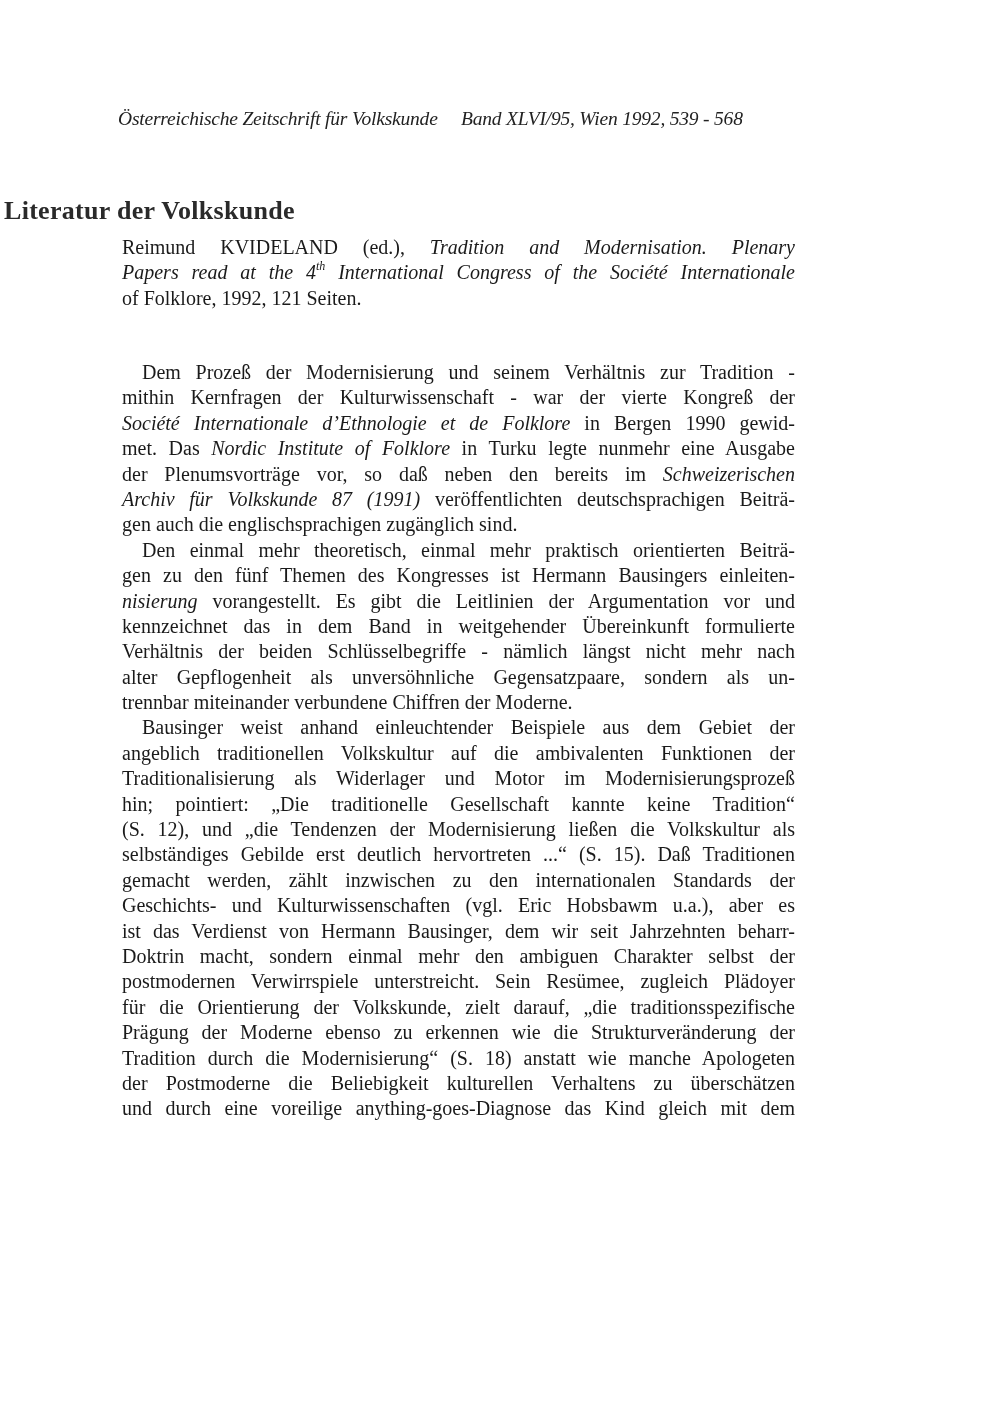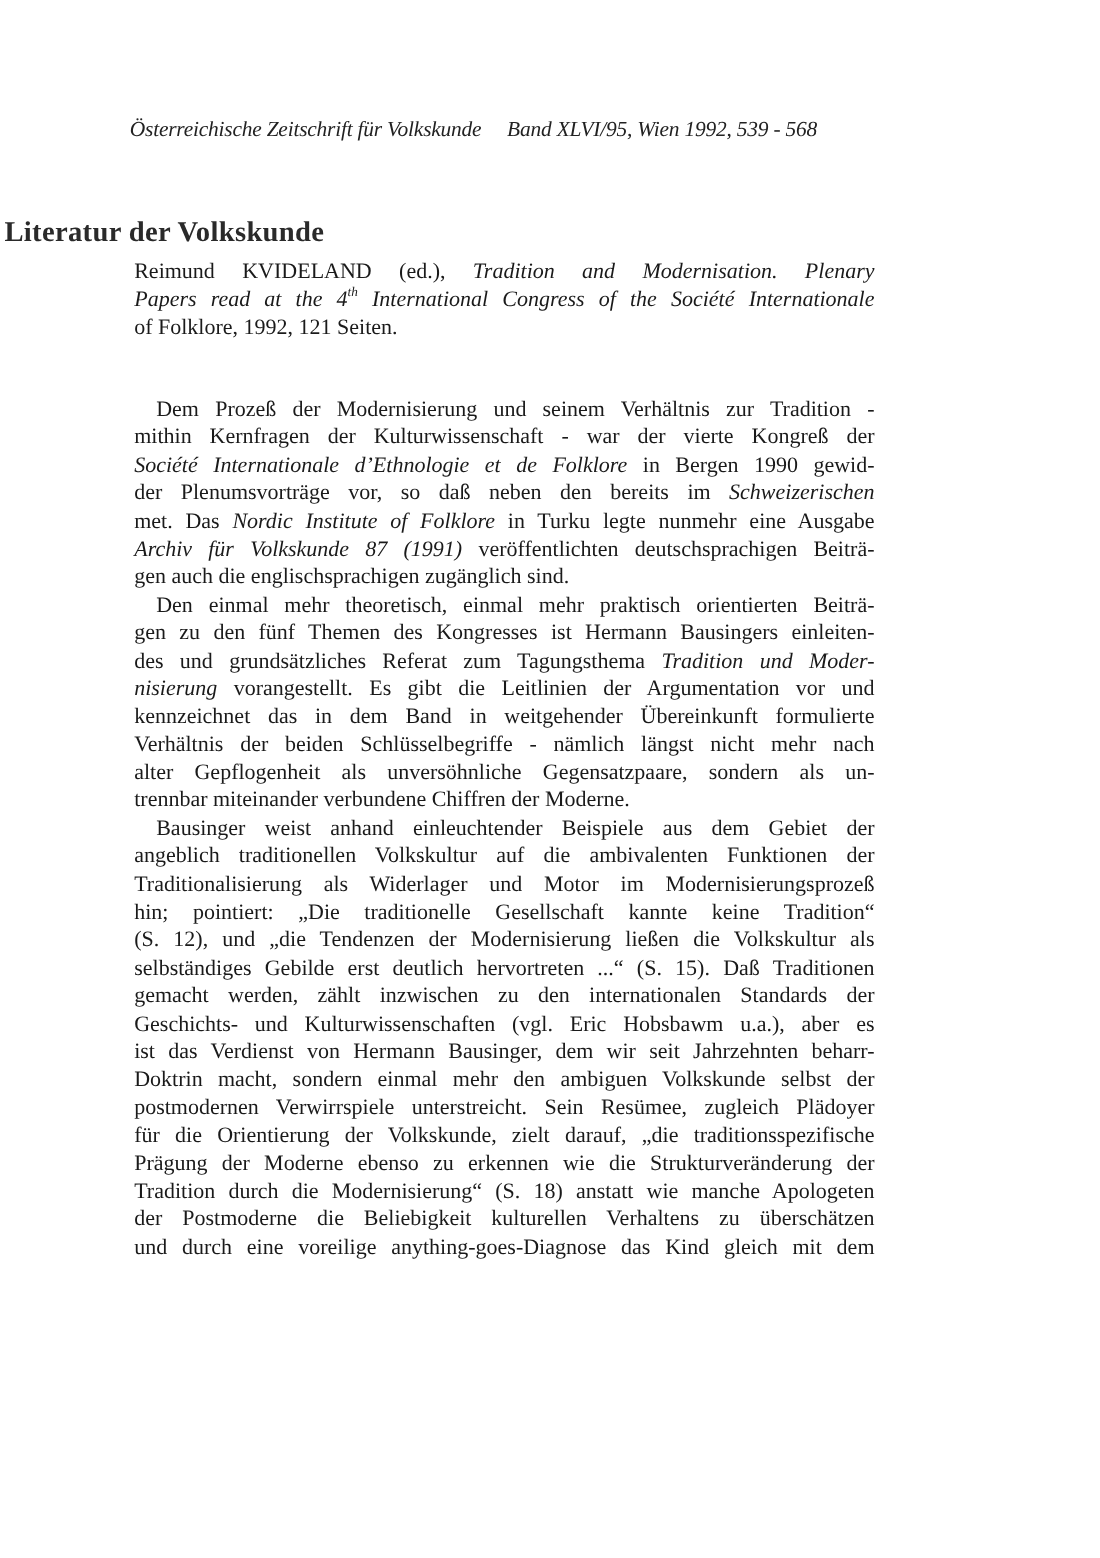--- a/index.html
+++ b/index.html
@@ -100,46 +100,45 @@
       <span class="line"><span>Reimund KVIDELAND (ed.), </span><span class="it">Tradition and Modernisation. Plenary</span></span>
       <span class="line"><span class="it">Papers read at the 4</span><sup class="it">th</sup><span class="it"> International Congress of the Société Internationale</span></span>
       <span class="line last"><span>of Folklore, 1992, 121 Seiten.</span></span>
     </div>
 
   <div class="text-block body-text" id="body-text">
       <div class="para">
         <span class="line indent"><span>Dem Prozeß der Modernisierung und seinem Verhältnis zur Tradition -</span></span>
         <span class="line"><span>mithin Kernfragen der Kulturwissenschaft - war der vierte Kongreß der</span></span>
         <span class="line"><span class="it">Société Internationale d’Ethnologie et de Folklore</span><span> in Bergen 1990 gewid-</span></span>
+        <span class="line"><span>met. Das </span><span class="it">Nordic Institute of Folklore</span><span> in Turku legte nunmehr eine Ausgabe</span></span>
         <span class="line"><span>der Plenumsvorträge vor, so daß neben den bereits im </span><span class="it">Schweizerischen</span></span>
-        <span class="line"><span>met. Das </span><span class="it">Nordic Institute of Folklore</span><span> in Turku legte nunmehr eine Ausgabe</span></span>
         <span class="line"><span class="it">Archiv für Volkskunde 87 (1991)</span><span> veröffentlichten deutschsprachigen Beiträ-</span></span>
         <span class="line last"><span>gen auch die englischsprachigen zugänglich sind.</span></span>
       </div>
       <div class="para">
         <span class="line indent"><span>Den einmal mehr theoretisch, einmal mehr praktisch orientierten Beiträ-</span></span>
         <span class="line"><span>gen zu den fünf Themen des Kongresses ist Hermann Bausingers einleiten-</span></span>
-        <span class="line"><span>des und grundsätzliches Referat zum Tagungsthema </span><span class="it">Tradition und Moder-</span></span>
         <span class="line"><span class="it">nisierung</span><span> vorangestellt. Es gibt die Leitlinien der Argumentation vor und</span></span>
         <span class="line"><span>kennzeichnet das in dem Band in weitgehender Übereinkunft formulierte</span></span>
         <span class="line"><span>Verhältnis der beiden Schlüsselbegriffe - nämlich längst nicht mehr nach</span></span>
         <span class="line"><span>alter Gepflogenheit als unversöhnliche Gegensatzpaare, sondern als un-</span></span>
         <span class="line last"><span>trennbar miteinander verbundene Chiffren der Moderne.</span></span>
       </div>
       <div class="para">
         <span class="line indent"><span>Bausinger weist anhand einleuchtender Beispiele aus dem Gebiet der</span></span>
         <span class="line"><span>angeblich traditionellen Volkskultur auf die ambivalenten Funktionen der</span></span>
         <span class="line"><span>Traditionalisierung als Widerlager und Motor im Modernisierungsprozeß</span></span>
         <span class="line"><span>hin; pointiert: „Die traditionelle Gesellschaft kannte keine Tradition“</span></span>
         <span class="line"><span>(S. 12), und „die Tendenzen der Modernisierung ließen die Volkskultur als</span></span>
         <span class="line"><span>selbständiges Gebilde erst deutlich hervortreten ...“ (S. 15). Daß Traditionen</span></span>
         <span class="line"><span>gemacht werden, zählt inzwischen zu den internationalen Standards der</span></span>
         <span class="line"><span>Geschichts- und Kulturwissenschaften (vgl. Eric Hobsbawm u.a.), aber es</span></span>
         <span class="line"><span>ist das Verdienst von Hermann Bausinger, dem wir seit Jahrzehnten beharr-</span></span>
-        <span class="line"><span>Doktrin macht, sondern einmal mehr den ambiguen Volkskunde selbst der</span></span>
+        <span class="line"><span>Doktrin macht, sondern einmal mehr den ambiguen Charakter selbst der</span></span>
         <span class="line"><span>postmodernen Verwirrspiele unterstreicht. Sein Resümee, zugleich Plädoyer</span></span>
         <span class="line"><span>für die Orientierung der Volkskunde, zielt darauf, „die traditionsspezifische</span></span>
         <span class="line"><span>Prägung der Moderne ebenso zu erkennen wie die Strukturveränderung der</span></span>
         <span class="line"><span>Tradition durch die Modernisierung“ (S. 18) anstatt wie manche Apologeten</span></span>
         <span class="line"><span>der Postmoderne die Beliebigkeit kulturellen Verhaltens zu überschätzen</span></span>
         <span class="line"><span>und durch eine voreilige anything-goes-Diagnose das Kind gleich mit dem</span></span>
       </div>
     </div>
 
 </div>

